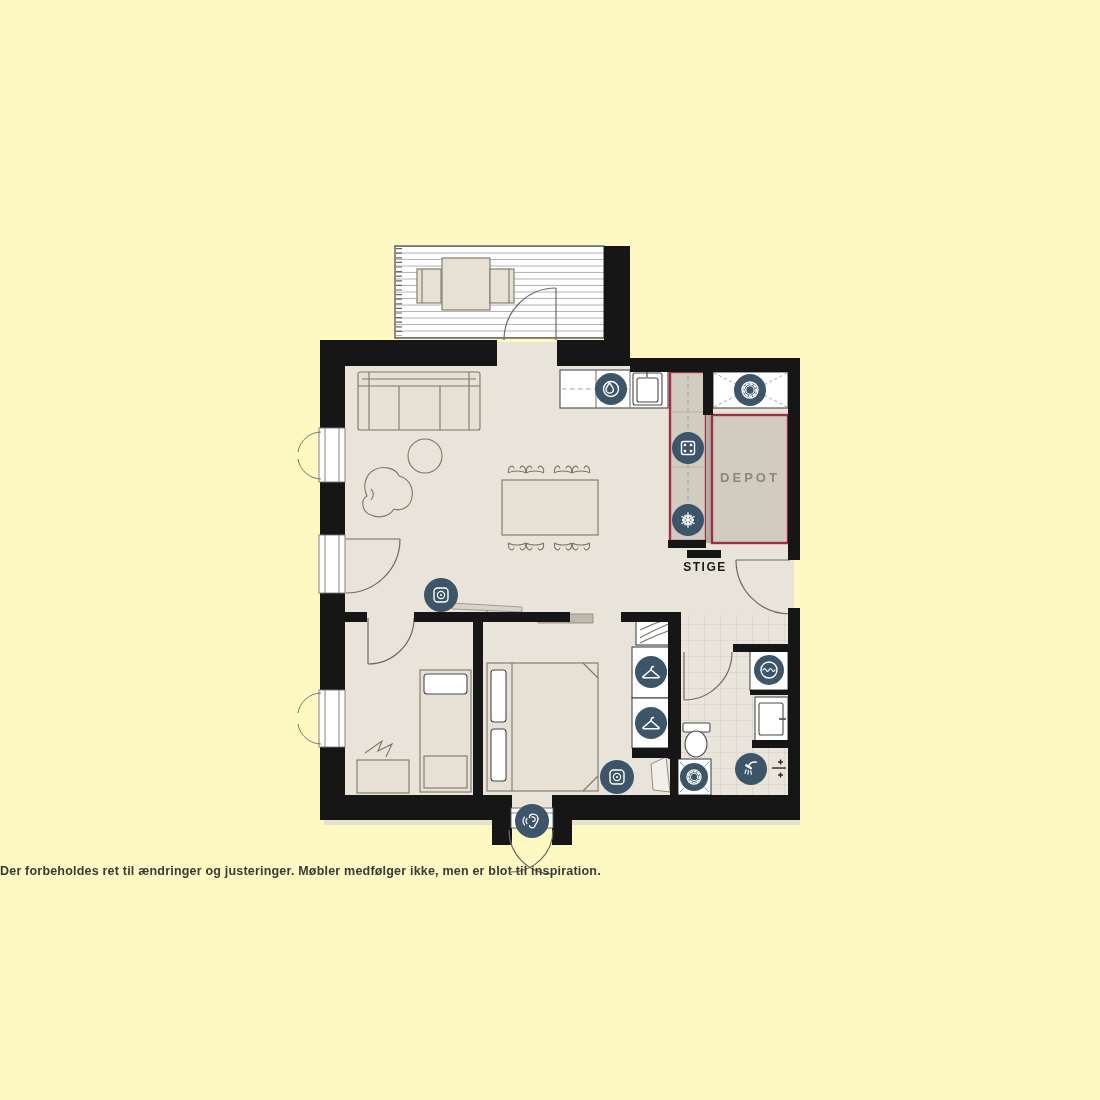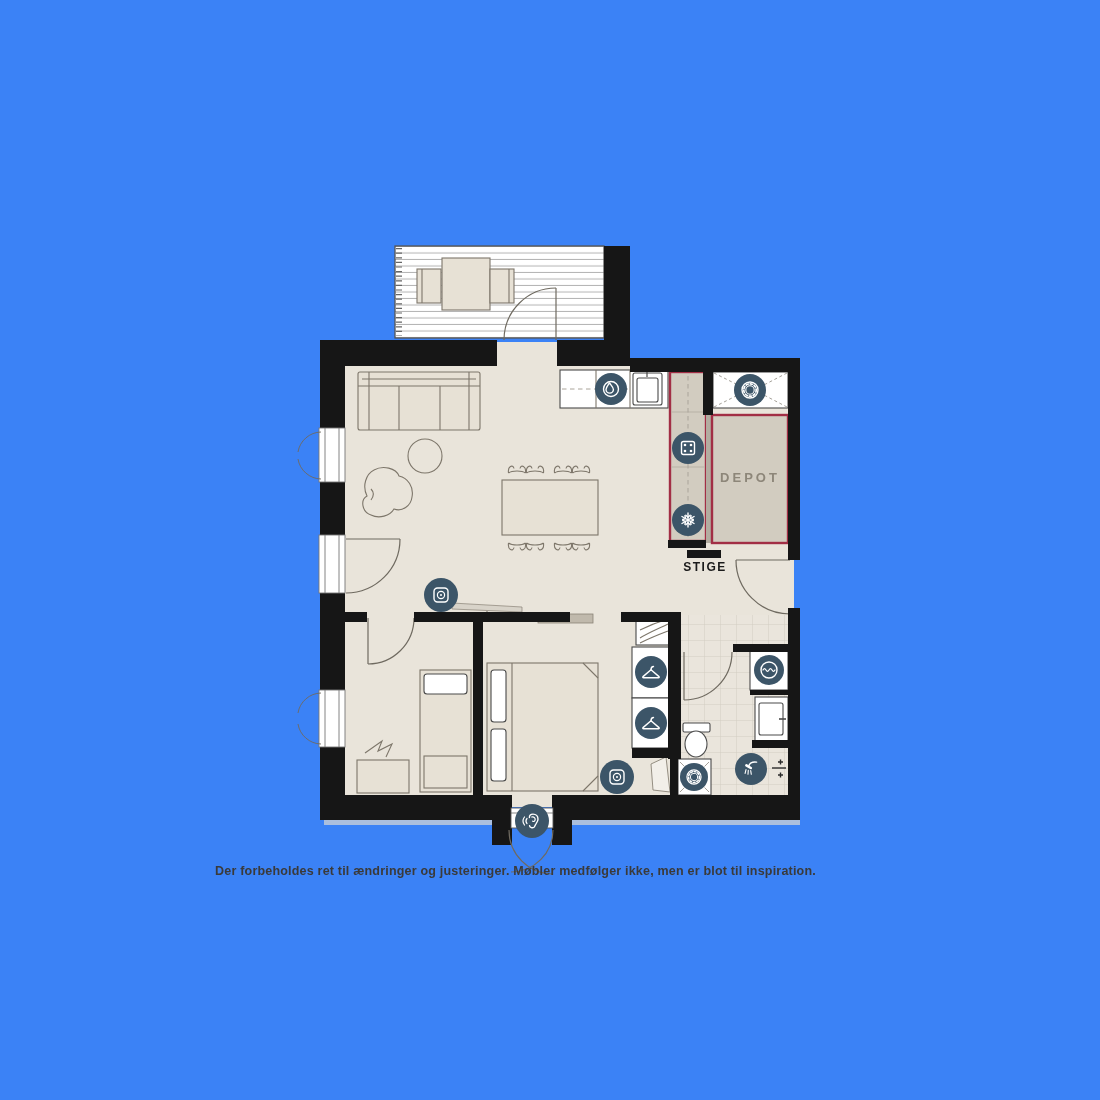--- a/index.html
+++ b/index.html
@@ -1,36 +1,36 @@
 <!DOCTYPE html>
 <html style="--wall: #161616; --floor: #e9e4da; --tile-floor: #eae5dc; --tile-line: #d3cdc2; --depot-fill: #d2ccc0; --red-outline: #a22e45; --icon-bg: #3c5568; --icon-fg: #ffffff; --furniture-fill: #e7e1d5; --furniture-stroke: #7d766a; --fixture-stroke: #4a4a4a; --door-stroke: #6f6a60; --balcony-line: #b3b3b3; --slider-fill: #c0b9ac; --depot-text: #8d8679; --text-dark: #3a3a3a;"><head>
 <meta charset="utf-8">
 <style>
   html,body{margin:0;padding:0;background:#fff;}
-  .canvas{position:relative;width:1100px;height:1100px;background:#3b82f6;overflow:hidden;
+  .canvas{position:relative;width:1100px;height:1100px;background:#fef9c3;overflow:hidden;
           font-family:"Liberation Sans",sans-serif;}
   svg{position:absolute;left:0;top:0;}
   .wall{fill:var(--wall,#161616);}
   .floor{fill:var(--floor,#e9e4da);}
   .furn{fill:var(--furniture-fill,#e7e1d5);stroke:var(--furniture-stroke,#7d766a);stroke-width:1.1;}
   .outline{fill:none;stroke:var(--furniture-stroke,#7d766a);stroke-width:1.1;}
   .fixture{fill:#fff;stroke:var(--fixture-stroke,#4a4a4a);stroke-width:1.1;}
   .door{fill:none;stroke:var(--door-stroke,#6f6a60);stroke-width:1.2;}
   .red{fill:var(--depot-fill,#d2ccc0);stroke:var(--red-outline,#a22e45);stroke-width:2.4;}
   .icon-bg{fill:var(--icon-bg,#3c5568);}
   .ic{stroke:var(--icon-fg,#fff);stroke-width:1.4;fill:none;stroke-linecap:round;stroke-linejoin:round;}
   .icf{fill:var(--icon-fg,#fff);stroke:none;}
   .dash{stroke:#aaa49a;stroke-width:1;stroke-dasharray:4.5,3.5;fill:none;}
   .xline{stroke:#9a958c;stroke-width:.9;stroke-dasharray:3,2.6;fill:none;}
   .divline{stroke:#b8b2a6;stroke-width:1;}
   .depot-label{font:700 13px "Liberation Sans",sans-serif;letter-spacing:3px;
                fill:var(--depot-text,#8d8679);text-anchor:middle;}
   .stige-label{font:700 12px "Liberation Sans",sans-serif;letter-spacing:1.5px;
                fill:#1b1b1b;text-anchor:middle;}
-  .disclaimer{position:absolute;left:0;top:864px;width:1031px;text-align:center;
+  .disclaimer{position:absolute;left:0;top:864px;width:1031px;
               font-size:12.5px;font-weight:700;color:var(--text-dark,#3a3a3a);letter-spacing:.2px;}
 </style>
 </head>
 <body>
 
 <div class="canvas">
 <svg width="1100" height="1100" viewBox="0 0 1100 1100">
   <defs>
     <pattern id="tiles" width="16" height="16" patternUnits="userSpaceOnUse">
       <rect width="16" height="16" style="fill:var(--tile-floor,#eae5dc)"></rect>

